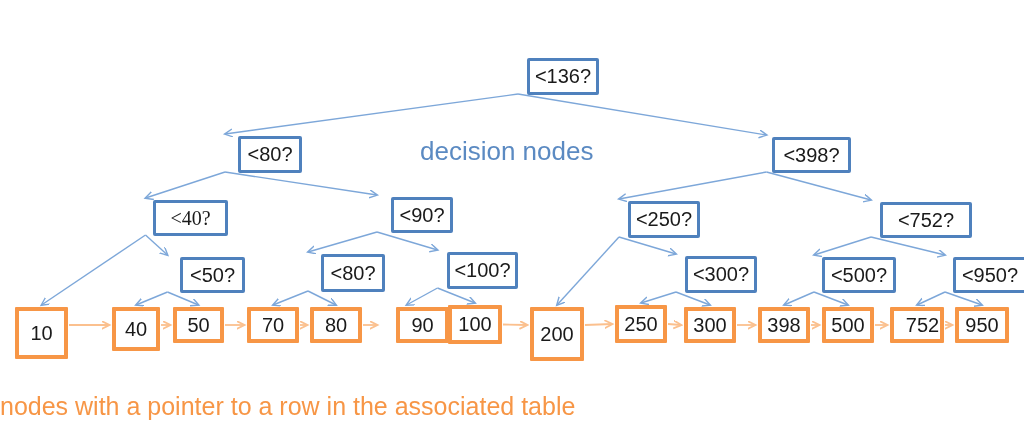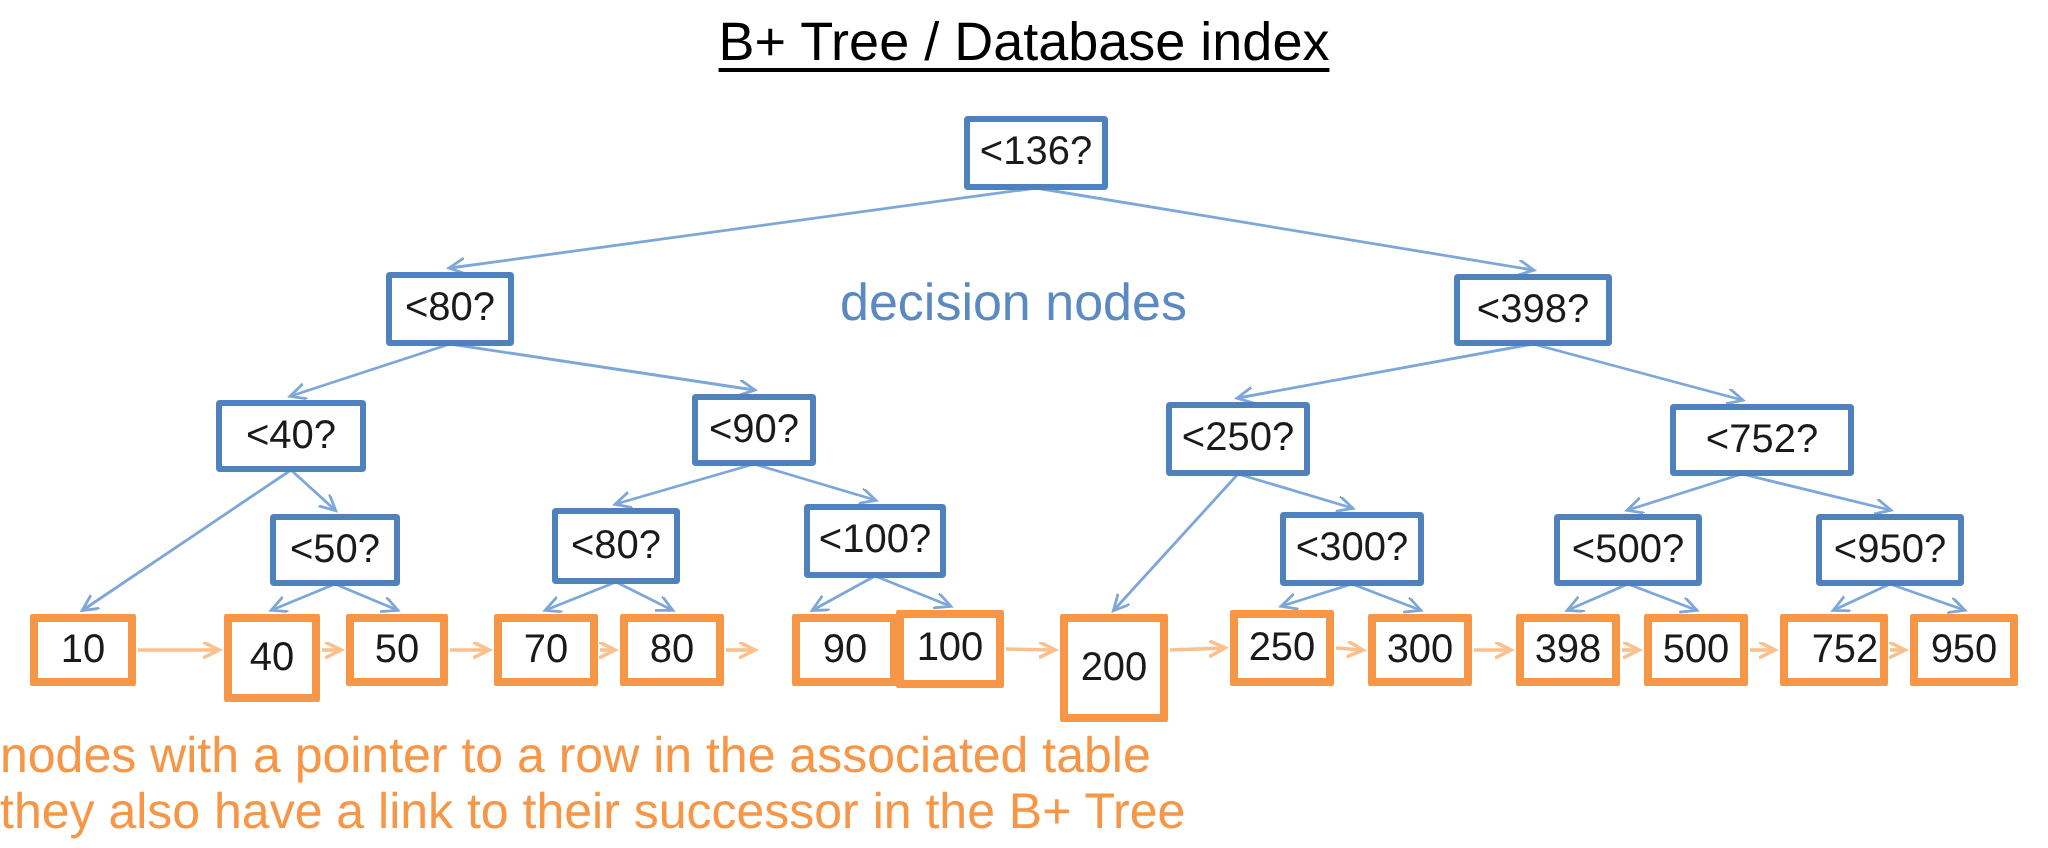--- a/index.html
+++ b/index.html
@@ -34,21 +34,21 @@
     position: absolute;
     z-index: 2;
     background: #ffffff;
     display: flex;
     align-items: center;
     justify-content: center;
     font-size: 20px;
     color: var(--node-text);
     letter-spacing: 0px;
   }
-  .node.decision { border: 3px solid var(--decision-border); border-radius: 2px; }
+  .node.decision { border: 3px solid var(--decision-border); border-radius: 2px; margin-left: 45px; }
   .node.leaf { border: 4px solid var(--leaf-border); border-radius: 1px; }
   .page-title {
     position: absolute;
     top: 6px;
     left: 0;
     width: 100%;
     text-align: center;
     font-size: 27px;
     color: #000000;
     z-index: 3;
@@ -71,23 +71,20 @@
     font-size: 25px;
     line-height: 28px;
     color: var(--annotation-orange);
     z-index: 3;
   }
 </style>
 </head>
 <body>
 
 <div id="stage">
-  <div class="page-title">
-    <span>B+ Tree / Database index</span>
-  </div>
 
   <svg id="edge-layer" width="1024" height="424" viewBox="0 0 1024 424" xmlns="http://www.w3.org/2000/svg">
     <defs>
       <marker id="arrow-blue" markerWidth="10" markerHeight="10" refX="7.5" refY="4" orient="auto" markerUnits="userSpaceOnUse">
         <path d="M0,0 L8,4 L0,8" fill="none" stroke="#7da7d9" stroke-width="1.4"></path>
       </marker>
       <marker id="arrow-orange" markerWidth="10" markerHeight="10" refX="7.5" refY="4" orient="auto" markerUnits="userSpaceOnUse">
         <path d="M0,0 L8,4 L0,8" fill="none" stroke="#fbc08e" stroke-width="1.8"></path>
       </marker>
     </defs>
@@ -139,21 +136,21 @@
   <div id="nodes">
       <div class="node decision" style="left: 482px; top: 58px; width: 72px; height: 37px;">
         <span>&lt;136?</span>
       </div>
       <div class="node decision" style="left: 193px; top: 136px; width: 64px; height: 37px;">
         <span>&lt;80?</span>
       </div>
       <div class="node decision" style="left: 727px; top: 137px; width: 79px; height: 36px;">
         <span>&lt;398?</span>
       </div>
-      <div class="node decision" style="left: 108px; top: 200px; width: 75px; height: 36px;">
+      <div class="node decision" style="left: 108px; top: 200px; width: 75px; height: 36px; font-family: Liberation Serif, serif;">
         <span>&lt;40?</span>
       </div>
       <div class="node decision" style="left: 346px; top: 197px; width: 62px; height: 36px;">
         <span>&lt;90?</span>
       </div>
       <div class="node decision" style="left: 583px; top: 201px; width: 72px; height: 37px;">
         <span>&lt;250?</span>
       </div>
       <div class="node decision" style="left: 835px; top: 202px; width: 92px; height: 36px;">
         <span>&lt;752?</span>
@@ -169,21 +166,21 @@
       </div>
       <div class="node decision" style="left: 640px; top: 256px; width: 72px; height: 37px;">
         <span>&lt;300?</span>
       </div>
       <div class="node decision" style="left: 777px; top: 257px; width: 74px; height: 36px;">
         <span>&lt;500?</span>
       </div>
       <div class="node decision" style="left: 908px; top: 257px; width: 74px; height: 36px;">
         <span>&lt;950?</span>
       </div>
-      <div class="node leaf" style="left: 15px; top: 307px; width: 53px; height: 36px;">
+      <div class="node leaf" style="left: 15px; top: 307px; width: 53px; height: 52px;">
         <span>10</span>
       </div>
       <div class="node leaf" style="left: 112px; top: 307px; width: 48px; height: 44px; justify-content: center;">
         <span>40</span>
       </div>
       <div class="node leaf" style="left: 173px; top: 307px; width: 51px; height: 36px;">
         <span>50</span>
       </div>
       <div class="node leaf" style="left: 247px; top: 307px; width: 52px; height: 36px;">
         <span>70</span>
@@ -215,15 +212,14 @@
       <div class="node leaf" style="left: 890px; top: 307px; width: 54px; height: 36px; padding-left: 11px;">
         <span>752</span>
       </div>
       <div class="node leaf" style="left: 955px; top: 307px; width: 54px; height: 36px;">
         <span>950</span>
       </div>
     </div>
 
   <div class="footer-note">
     <div>nodes with a pointer to a row in the associated table</div>
-    <div>they also have a link to their successor in the B+ Tree</div>
   </div>
 </div>
 
 </body></html>

